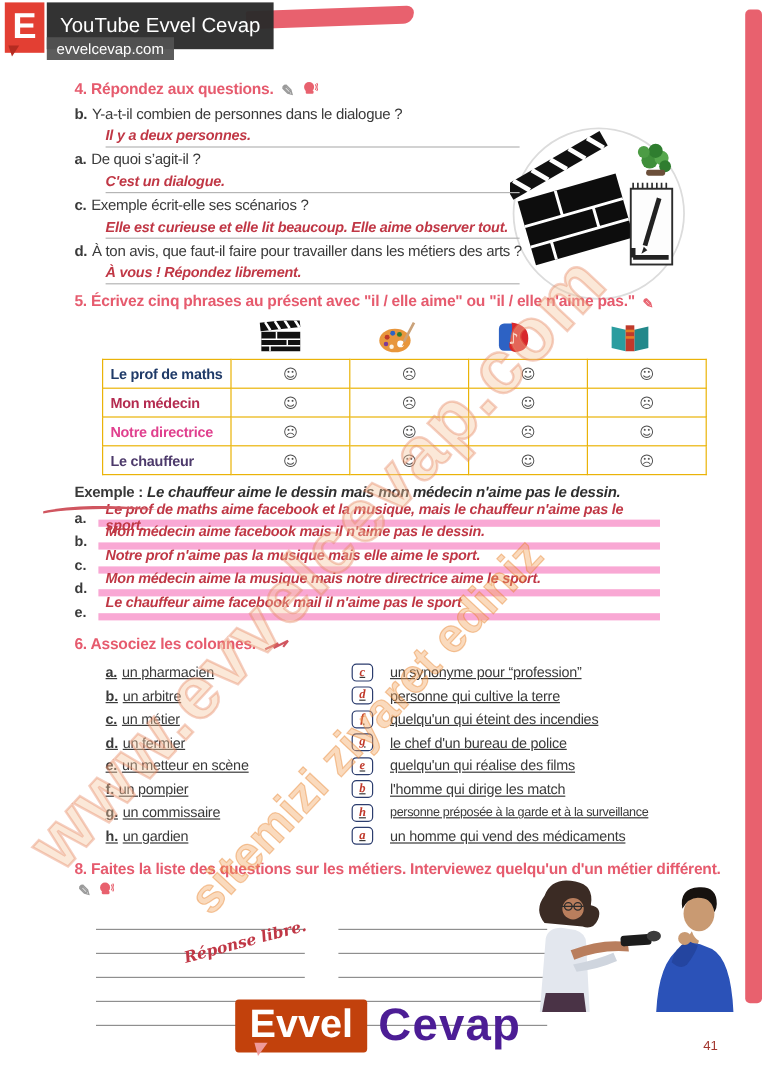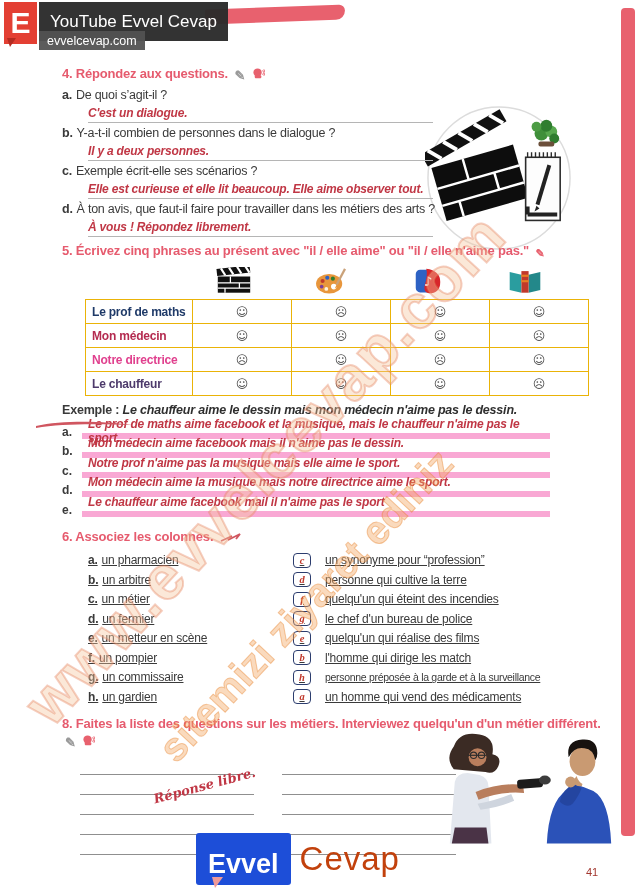--- a/index.html
+++ b/index.html
@@ -60,24 +60,24 @@
   .ex7-title{width:545px;line-height:17px;margin-bottom:2px;}
   .lines-wrap{display:flex;gap:28px;padding-left:18px;margin-top:4px;}
   .lines-col{width:174px;}
   .write-line{height:19px;border-bottom:1px solid #8f8f8f;}
   .response-note{position:absolute;left:152px;top:778px;transform:rotate(-15deg);color:#c03745;
     font-family:"DejaVu Serif",serif;font-weight:bold;font-style:italic;font-size:13px;z-index:4;}
   
   .interview{position:absolute;left:432px;top:724px;z-index:3;}
   
   .footer-logo{position:absolute;left:196px;top:833px;display:flex;align-items:center;z-index:6;}
-  .footer-badge{position:relative;background:#1d4ed8;color:#fff;font-weight:bold;font-size:27px;
-    padding:16px 12px 5px 12px;border-radius:3px;}
+  .footer-badge{position:relative;background:#c2410c;color:#fff;font-weight:bold;font-size:33px;
+    padding:1px 12px 5px 12px;border-radius:3px;}
   .footer-badge::after{content:'';position:absolute;left:16px;bottom:-11px;border:8px solid transparent;border-top:11px solid #ef9a9a;border-left-width:3px;}
-  .footer-gray{color:#c2410c;font-weight:normal;font-size:33px;margin-left:9px;letter-spacing:1px;}
+  .footer-gray{color:#4c1d95;font-weight:bold;font-size:38px;margin-left:9px;letter-spacing:1px;}
   .page-num{position:absolute;left:586px;top:866px;color:#a3372f;font-size:11px;z-index:6;}
 </style>
 </head>
 <body>
 
 <div class="logo-badge">E</div>
 <div class="channel-bar">YouTube Evvel Cevap</div>
 <div class="site-bar">evvelcevap.com</div>
 <div class="ribbon"></div>
 <div class="side-bar"></div>
@@ -122,26 +122,26 @@
     <span class="inline-ic">
       <svg width="13" height="13" viewBox="0 0 14 14">
           <circle cx="6" cy="6" r="4.5" fill="#e8616e"></circle>
           <rect x="3" y="9" width="7" height="3" rx="1" fill="#e8616e"></rect>
           <path d="M11.5 3.5 q2 2.5 0 5 M12.8 2.5 q2.6 3.5 0 7" stroke="#e8616e" stroke-width="1" fill="none"></path>
         </svg>
     </span>
   </div>
 
   <div>
+    <div class="qa-q"><span class="q-letter">b.</span><span>Y-a-t-il combien de personnes dans le dialogue ?</span></div>
+    <div class="qa-ans">Il y a deux personnes.</div>
+  </div>
+  <div>
     <div class="qa-q"><span class="q-letter">a.</span><span>De quoi s’agit-il ?</span></div>
     <div class="qa-ans">C'est un dialogue.</div>
-  </div>
-  <div>
-    <div class="qa-q"><span class="q-letter">b.</span><span>Y-a-t-il combien de personnes dans le dialogue ?</span></div>
-    <div class="qa-ans">Il y a deux personnes.</div>
   </div>
   <div>
     <div class="qa-q"><span class="q-letter">c.</span><span>Exemple écrit-elle ses scénarios ?</span></div>
     <div class="qa-ans">Elle est curieuse et elle lit beaucoup. Elle aime observer tout.</div>
   </div>
   <div>
     <div class="qa-q"><span class="q-letter">d.</span><span>À ton avis, que faut-il faire pour travailler dans les métiers des arts ?</span></div>
     <div class="qa-ans">À vous ! Répondez librement.</div>
   </div>
 

